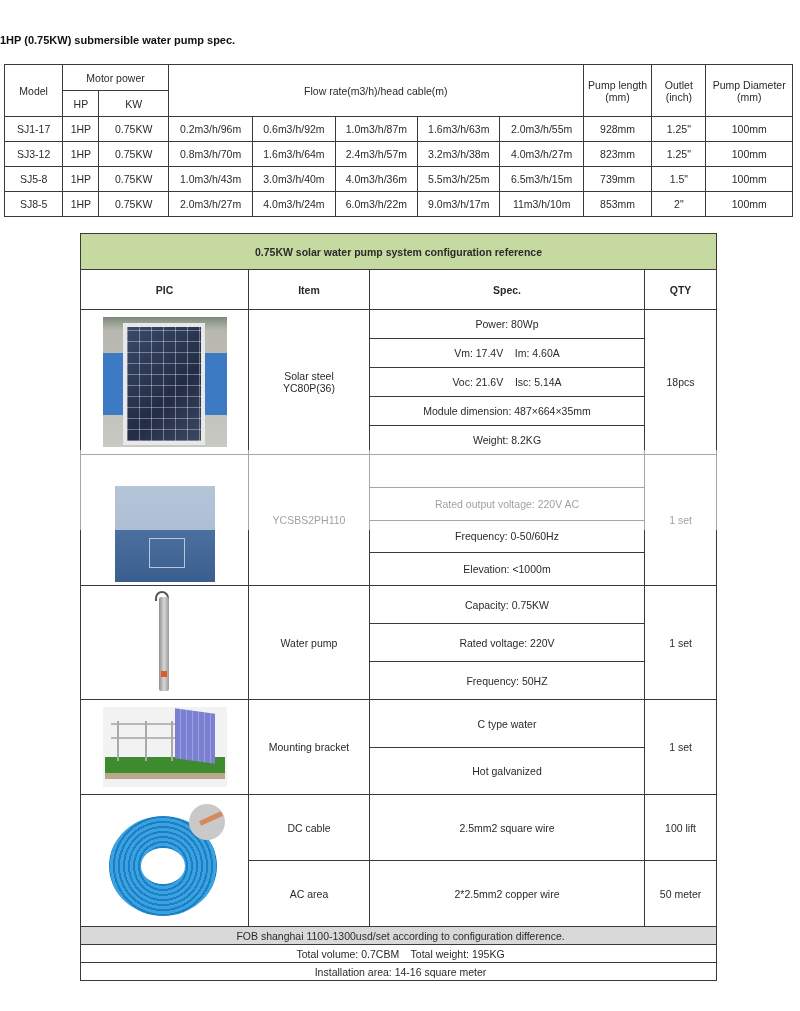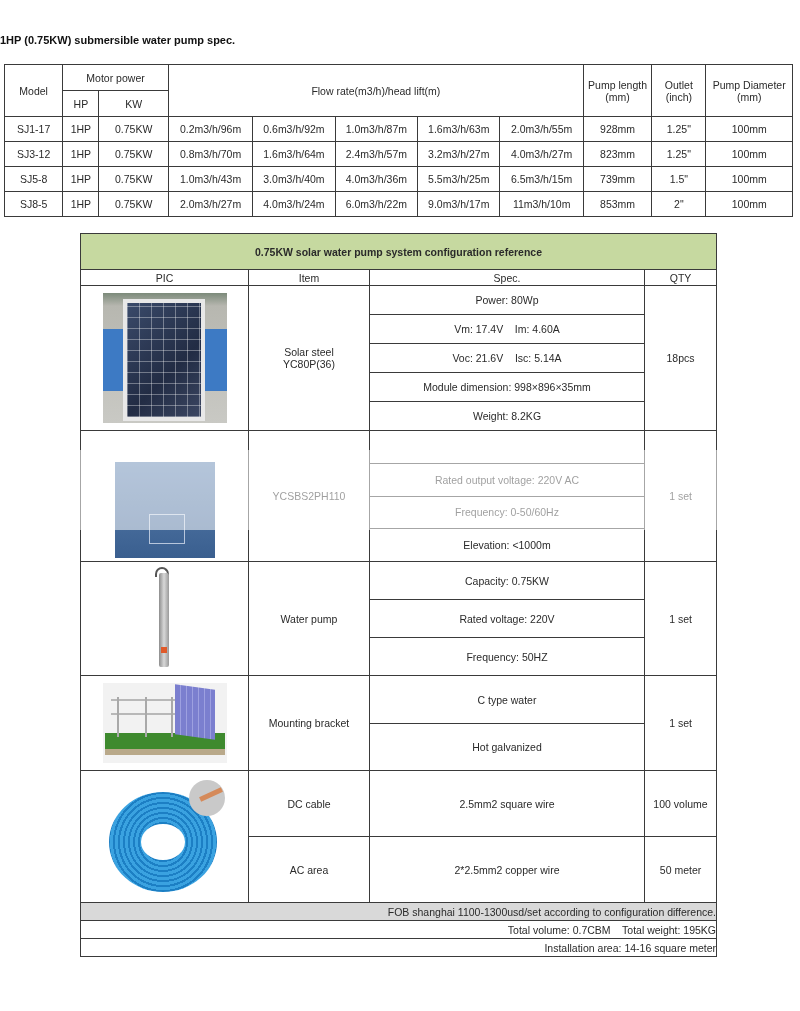--- a/index.html
+++ b/index.html
@@ -10,23 +10,23 @@
 
   table { border-collapse: collapse; table-layout: fixed; }
   td, th { border: 1px solid #3a3a3a; text-align: center; vertical-align: middle; font-weight: normal; color: #2a2a2a; }
 
   #spec-table { position: absolute; left: 4px; top: 64px; width: 789px; font-size: 10.5px; }
   #spec-table td { height: 25px; }
   #spec-table .hdr1 td, #spec-table .hdr2 td { height: 26px; }
 
   #cfg-table { position: absolute; left: 80px; top: 233px; width: 636px; font-size: 10.5px; }
   #cfg-table .banner td { background: #c6d9a0; font-weight: bold; height: 36px; font-size: 10.5px; }
-  #cfg-table .colhdr td { font-weight: normal; height: 16px; }
+  #cfg-table .colhdr td { font-weight: bold; height: 40px; }
   #cfg-table td.pic { padding: 3px; }
-  #cfg-table td.left { text-align: right; padding-left: 4px; }
+  #cfg-table td.left { text-align: center; padding-left: 4px; }
   #cfg-table .foot-gray td { background: #d9d9d9; }
 
   .ph { margin: 0 auto; position: relative; overflow: hidden; }
 
   
   .solar-pic { width: 124px; height: 130px; background: linear-gradient(#7c8a7a 0%, #b7b7b0 10%, #c9c9c4 100%); }
   .solar-pic .wall { position: absolute; left: 0; top: 36px; width: 124px; height: 62px; background: #3d7ac4; }
   .solar-pic .frame { position: absolute; left: 20px; top: 6px; width: 82px; height: 122px; background: #e8e8e8; }
   .solar-pic .cells { position: absolute; left: 24px; top: 10px; width: 74px; height: 114px;
      background:
@@ -80,21 +80,21 @@
       <col style="width:82px">
       <col style="width:83px">
     <col style="width:68px">
       <col style="width:54px">
       <col style="width:86px">
   </colgroup>
   <tbody>
       <tr class="hdr1">
     <td rowspan="2">Model</td>
     <td colspan="2">Motor power</td>
-    <td colspan="5" rowspan="2">Flow rate(m3/h)/head lift(m)</td>
+    <td colspan="5" rowspan="2">Flow rate(m3/h)/head cable(m)</td>
     <td rowspan="2">Pump length (mm)</td>
     <td rowspan="2">Outlet (inch)</td>
     <td rowspan="2">Pump Diameter (mm)</td>
   </tr>
   <tr class="hdr2">
     <td>HP</td>
     <td>KW</td>
   </tr>
   <tr>
     <td>SJ1-17</td>
@@ -109,21 +109,21 @@
     <td>1.25"</td>
     <td>100mm</td>
   </tr>
   <tr>
     <td>SJ3-12</td>
     <td>1HP</td>
     <td>0.75KW</td>
     <td>0.8m3/h/70m</td>
     <td>1.6m3/h/64m</td>
     <td>2.4m3/h/57m</td>
-    <td>3.2m3/h/27m</td>
+    <td>3.2m3/h/38m</td>
     <td>4.0m3/h/27m</td>
     <td>823mm</td>
     <td>1.25"</td>
     <td>100mm</td>
   </tr>
   <tr>
     <td>SJ5-8</td>
     <td>1HP</td>
     <td>0.75KW</td>
     <td>1.0m3/h/43m</td>
@@ -184,21 +184,21 @@
     <td>Power: 80Wp</td>
     <td rowspan="5">18pcs</td>
   </tr>
   <tr style="height:29px">
         <td style="white-space:pre">Vm: 17.4V    Im: 4.60A</td>
       </tr>
   <tr style="height:29px">
         <td style="white-space:pre">Voc: 21.6V    Isc: 5.14A</td>
       </tr>
   <tr style="height:29px">
-        <td>Module dimension: 998×896×35mm</td>
+        <td>Module dimension: 487×664×35mm</td>
       </tr>
   <tr style="height:29px">
         <td>Weight: 8.2KG</td>
       </tr>
 
   <tr style="height:29px">
     <td rowspan="4" class="pic">
       <div class="ph ctrl-pic">
             <div class="label"></div>
           </div>
@@ -264,21 +264,21 @@
     <td rowspan="2" class="pic">
       <div class="ph cable-pic">
         <div class="coil"></div>
             <div class="hole"></div>
             <div class="lens"></div>
             <div class="wire"></div>
       </div>
     </td>
     <td>DC cable</td>
     <td>2.5mm2 square wire</td>
-    <td>100 volume</td>
+    <td>100 lift</td>
   </tr>
   <tr style="height:66px">
     <td>AC area</td>
     <td>2*2.5mm2 copper wire</td>
     <td>50 meter</td>
   </tr>
 
   <tr class="foot-gray" style="height:18px">
     <td colspan="4" class="left">FOB shanghai 1100-1300usd/set according to configuration difference.</td>
   </tr>

